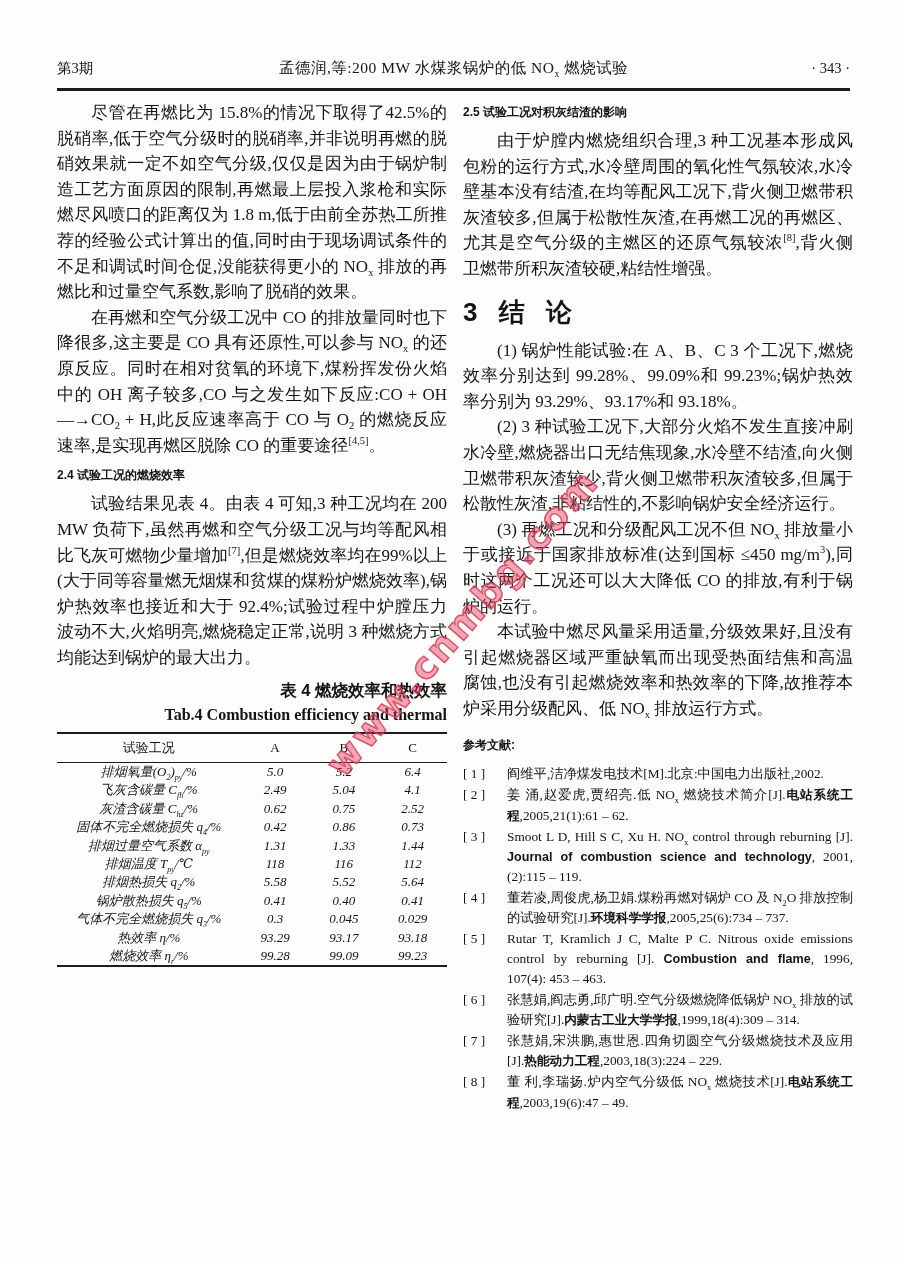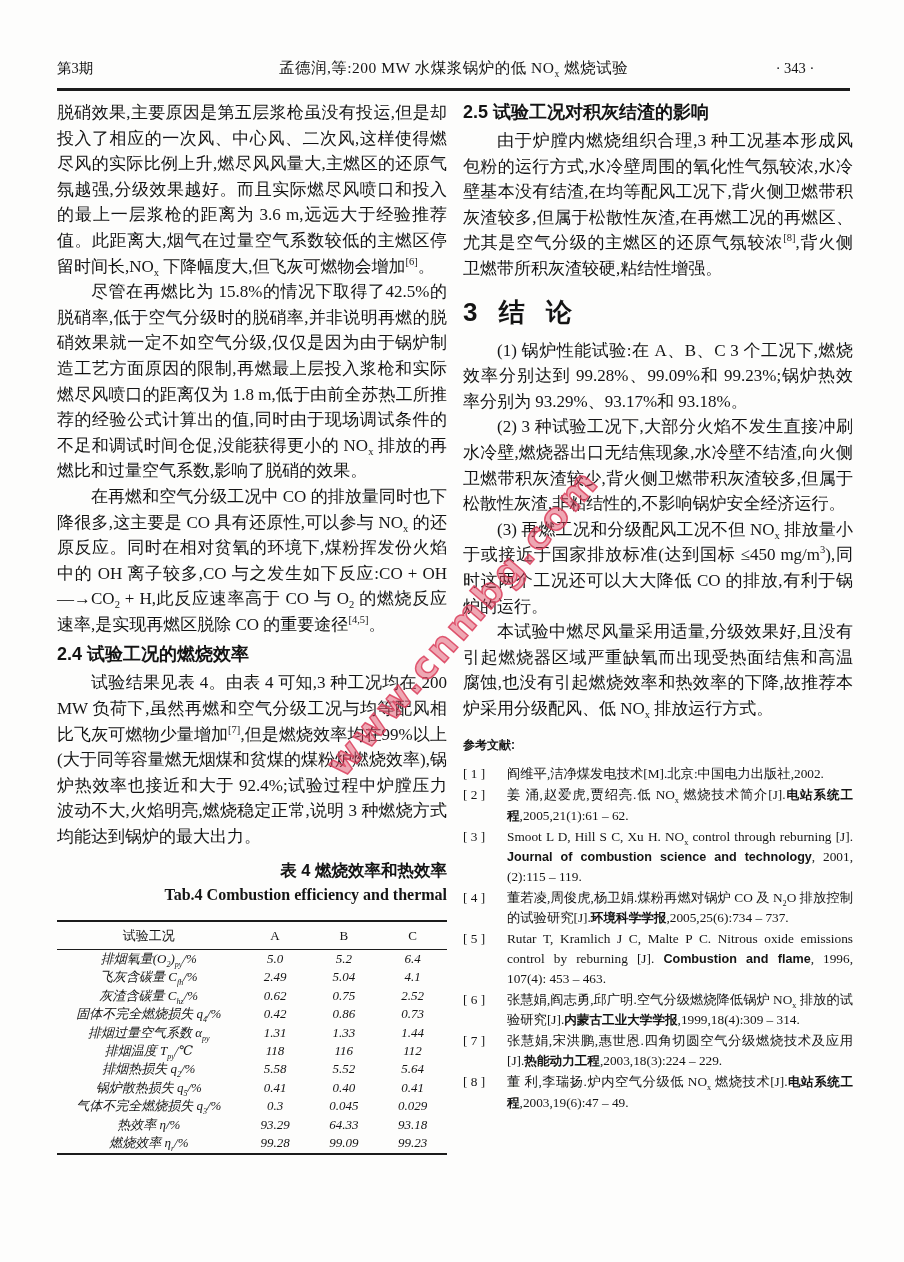--- a/index.html
+++ b/index.html
@@ -7,49 +7,49 @@
     position:relative;width:904px;height:1262px;margin:0 auto;
     background:#fdfdfc;color:#141414;overflow:hidden;
     font-family:"Liberation Serif","DejaVu Serif",serif;
   }
   .header{
     position:absolute;left:57px;right:54px;top:56px;height:24px;
     display:flex;align-items:center;font-size:14.5px;
   }
   .header .issue{width:110px;text-align:left;}
   .header .rtitle{flex:1;text-align:center;font-size:15.5px;letter-spacing:.5px;}
-  .header .pageno{width:110px;text-align:center;}
+  .header .pageno{width:110px;text-align:right;}
   .header-rule{position:absolute;left:57px;right:54px;top:88px;height:3px;background:#1c1c1c;}
   .columns{
     position:absolute;left:57px;right:54px;top:100px;bottom:20px;
     display:flex;gap:16px;
   }
   .col{width:390px;flex:0 0 390px;}
   p.body{
     margin:0;font-size:17px;line-height:25.6px;text-align:justify;
     text-indent:2em;
   }
   p.body.noindent{text-indent:0;}
   sub{font-size:.62em;line-height:0;}
   sup{font-size:.62em;line-height:0;}
   h4.sec{
-    margin:5px 0 3px 0;font-size:18px;line-height:25px;font-weight:bold;
+    margin:5px 0 3px 0;font-size:12px;line-height:25px;font-weight:bold;
     font-family:"Liberation Sans","DejaVu Sans",sans-serif;
   }
   h2.concl{
     margin:14px 0 10px 0;font-size:26px;line-height:32px;font-weight:bold;
     word-spacing:14px;font-family:"Liberation Sans","DejaVu Sans",sans-serif;
   }
   .tbl-caption{
     margin-top:8px;text-align:right;font-weight:bold;font-size:16.5px;line-height:24px;
     font-family:"Liberation Sans","DejaVu Sans",sans-serif;
   }
   .tbl-caption.en{font-family:"Liberation Serif","DejaVu Serif",serif;font-size:16px;line-height:26px;margin-top:0;}
   table.t4{
-    width:100%;border-collapse:collapse;margin-top:12px;
+    width:100%;border-collapse:collapse;margin-top:4px;
     font-size:13px;line-height:18.4px;
     border-top:2.5px solid #1c1c1c;border-bottom:2.5px solid #1c1c1c;
   }
   table.t4 th{font-weight:normal;padding:5px 0 4px 0;border-bottom:1.5px solid #1c1c1c;}
   table.t4 td{padding:0;font-style:italic;}
   table.t4 th,table.t4 td{text-align:center;white-space:nowrap;}
   table.t4 .c0{width:47%;}
   table.t4 .c1,table.t4 .c2,table.t4 .c3{width:17.6%;}
   .refs-title{
     margin:16px 0 10px 0;font-size:12px;font-weight:bold;
@@ -78,21 +78,20 @@
   <div class="header">
     <span class="issue">第3期</span>
     <span class="rtitle">孟德润,等:200 MW 水煤浆锅炉的低 NO<sub>x</sub> 燃烧试验</span>
     <span class="pageno">· 343 ·</span>
   </div>
   <div class="header-rule"></div>
 
   <div class="columns">
 
     <div class="col">
-      <p class="body noindent">脱硝效果,主要原因是第五层浆枪虽没有投运,但是却投入了相应的一次风、中心风、二次风,这样使得燃尽风的实际比例上升,燃尽风风量大,主燃区的还原气氛越强,分级效果越好。而且实际燃尽风喷口和投入的最上一层浆枪的距离为 3.6 m,远远大于经验推荐值。此距离大,烟气在过量空气系数较低的主燃区停留时间长,NO<sub>x</sub> 下降幅度大,但飞灰可燃物会增加<sup>[6]</sup>。</p>
       <p class="body">尽管在再燃比为 15.8%的情况下取得了42.5%的脱硝率,低于空气分级时的脱硝率,并非说明再燃的脱硝效果就一定不如空气分级,仅仅是因为由于锅炉制造工艺方面原因的限制,再燃最上层投入浆枪和实际燃尽风喷口的距离仅为 1.8 m,低于由前全苏热工所推荐的经验公式计算出的值,同时由于现场调试条件的不足和调试时间仓促,没能获得更小的 NO<sub>x</sub> 排放的再燃比和过量空气系数,影响了脱硝的效果。</p>
       <p class="body">在再燃和空气分级工况中 CO 的排放量同时也下降很多,这主要是 CO 具有还原性,可以参与 NO<sub>x</sub> 的还原反应。同时在相对贫氧的环境下,煤粉挥发份火焰中的 OH 离子较多,CO 与之发生如下反应:CO + OH —→CO<sub>2</sub> + H,此反应速率高于 CO 与 O<sub>2</sub> 的燃烧反应速率,是实现再燃区脱除 CO 的重要途径<sup>[4,5]</sup>。</p>
       <h4 class="sec">2.4  试验工况的燃烧效率</h4>
       <p class="body">试验结果见表 4。由表 4 可知,3 种工况均在 200 MW 负荷下,虽然再燃和空气分级工况与均等配风相比飞灰可燃物少量增加<sup>[7]</sup>,但是燃烧效率均在99%以上(大于同等容量燃无烟煤和贫煤的煤粉炉燃烧效率),锅炉热效率也接近和大于 92.4%;试验过程中炉膛压力波动不大,火焰明亮,燃烧稳定正常,说明 3 种燃烧方式均能达到锅炉的最大出力。</p>
       <div class="tbl-caption">表 4  燃烧效率和热效率</div>
       <div class="tbl-caption en">Tab.4  Combustion efficiency and thermal</div>
       <table class="t4" id="table4">
           <thead>
             <tr>
               <th class="c0">试验工况</th>
@@ -152,21 +151,21 @@
             </tr>
             <tr>
               <td class="c0">气体不完全燃烧损失 q<sub>3</sub>/%</td>
               <td class="c1">0.3</td>
               <td class="c2">0.045</td>
               <td class="c3">0.029</td>
             </tr>
             <tr>
               <td class="c0">热效率 η/%</td>
               <td class="c1">93.29</td>
-              <td class="c2">64.33</td>
+              <td class="c2">93.17</td>
               <td class="c3">93.18</td>
             </tr>
             <tr>
               <td class="c0">燃烧效率 η<sub>r</sub>/%</td>
               <td class="c1">99.28</td>
               <td class="c2">99.09</td>
               <td class="c3">99.23</td>
             </tr>
           </tbody>
         </table>

